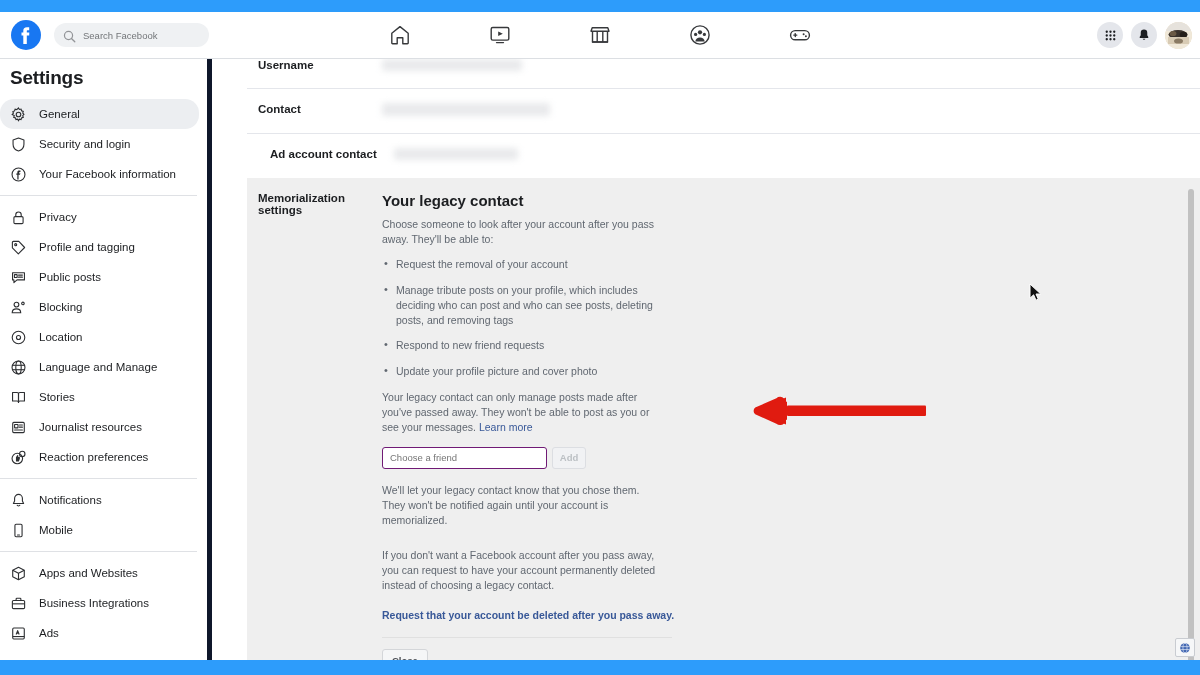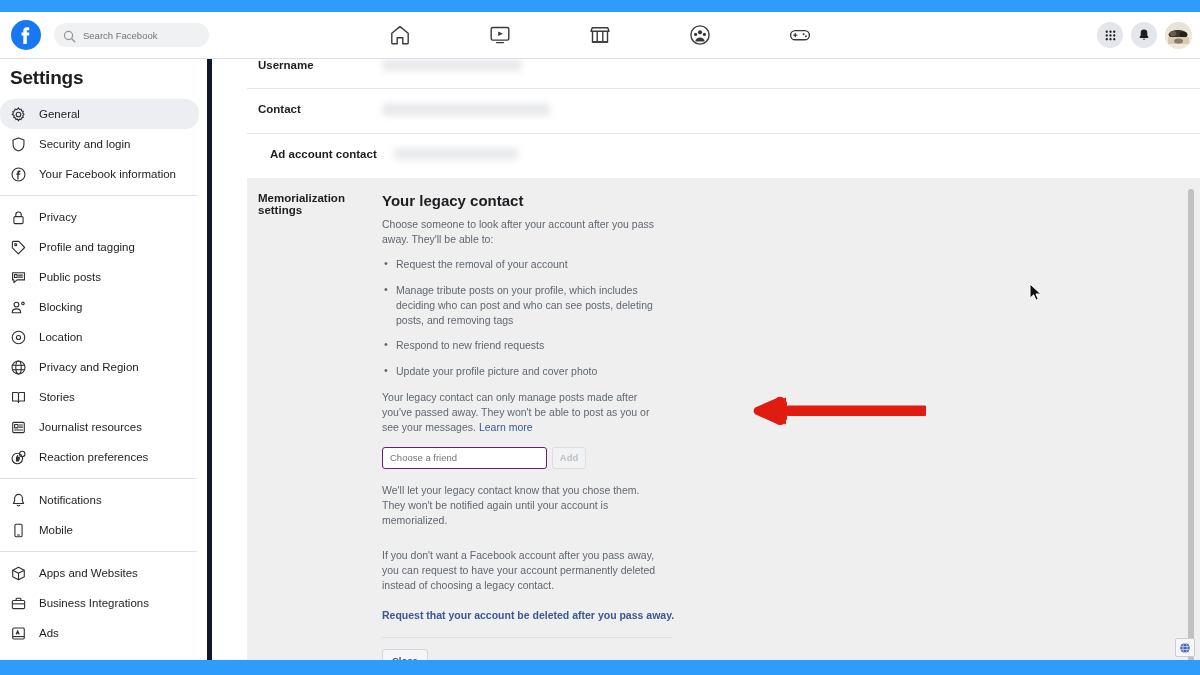--- a/index.html
+++ b/index.html
@@ -363,21 +363,21 @@
       </div>
       <div class="side-item">
         <span class="sidicon">
           <svg viewBox="0 0 20 20" width="17" height="17" fill="none" stroke="#1c1e21" stroke-width="1.3">
             <circle cx="10" cy="10" r="7.6"></circle>
             <ellipse cx="10" cy="10" rx="3.2" ry="7.6"></ellipse>
             <line x1="2.6" y1="7.4" x2="17.4" y2="7.4"></line>
             <line x1="2.6" y1="12.6" x2="17.4" y2="12.6"></line>
           </svg>
         </span>
-        <span class="sidlabel">Privacy and Region</span>
+        <span class="sidlabel">Language and Manage</span>
       </div>
       <div class="side-item">
         <span class="sidicon">
           <svg viewBox="0 0 20 20" width="17" height="17" fill="none" stroke="#1c1e21" stroke-width="1.3" stroke-linejoin="round">
             <path d="M3 4.2h5.4c.9 0 1.6.7 1.6 1.6v10c0-.9-.7-1.6-1.6-1.6H3z"></path>
             <path d="M17 4.2h-5.4c-.9 0-1.6.7-1.6 1.6v10c0-.9.7-1.6 1.6-1.6H17z"></path>
           </svg>
         </span>
         <span class="sidlabel">Stories</span>
       </div>

